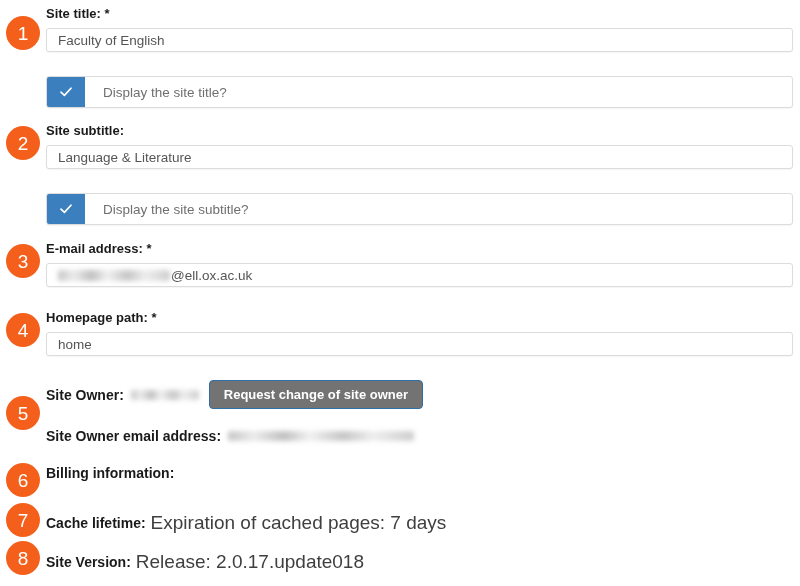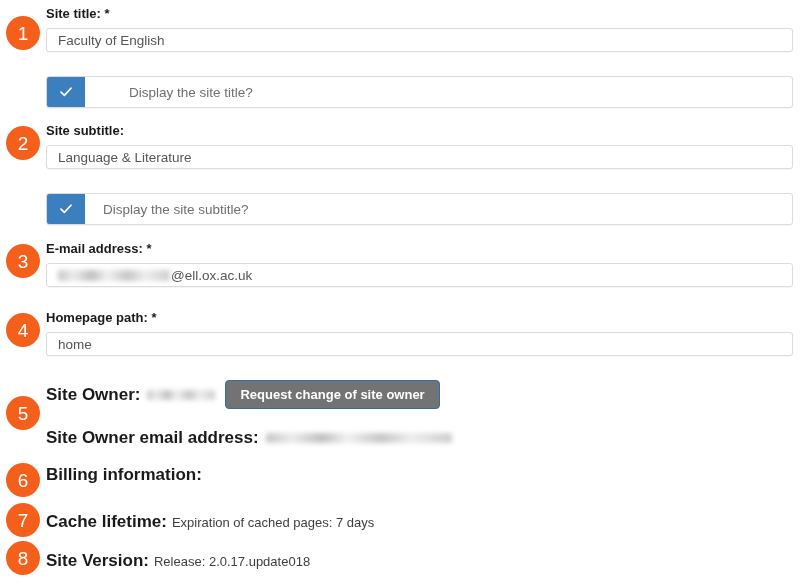--- a/index.html
+++ b/index.html
@@ -136,26 +136,26 @@
 
   
   .info-row {
     position: absolute;
     left: 46px;
     display: flex;
     align-items: center;
     white-space: nowrap;
   }
   .info-label {
-    font-size: 17px;
+    font-size: 14px;
     font-weight: bold;
     color: #1a1a1a;
   }
   .info-value {
-    font-size: 13px;
+    font-size: 19px;
     color: #3f3f3f;
     margin-left: 5px;
   }
 </style>
 </head>
 <body>
 
 <div class="badge" style="top:16px">1</div>
 <div class="badge" style="top:126px">2</div>
 <div class="badge" style="top:244px">3</div>
@@ -168,21 +168,21 @@
 <div class="form">
 
   <div style="position:absolute; left:0; top:7px;">
     <div class="field-label">
       <span>Site title:</span>
       <span class="req">*</span>
     </div>
   </div>
   <input class="text-input" style="position: absolute; left: 0px; top: 28px;" type="text" value="Faculty of English" placeholder="Site title">
 
-  <div class="check-row" style="position:absolute; left:0; top:76px;gap:26px;">
+  <div class="check-row" style="position:absolute; left:0; top:76px;">
     <div class="check-box">
       <span>
         <svg width="14" height="14" viewBox="0 0 14 14">
             <path d="M2 7.2 L5.4 10.4 L12 3.2" stroke="#ffffff" stroke-width="1.7" fill="none" stroke-linecap="round" stroke-linejoin="round"></path>
           </svg>
       </span>
     </div>
     <div class="check-label">Display the site title?</div>
   </div>
 

